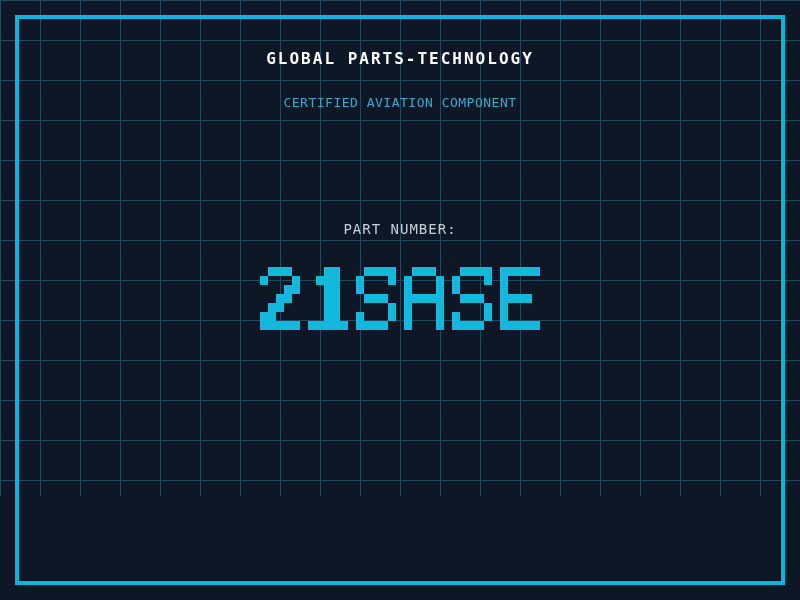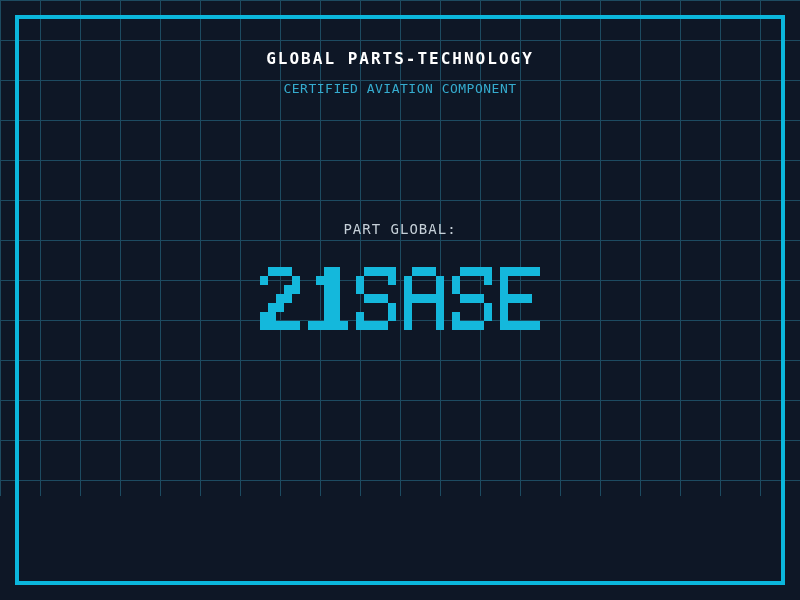--- a/index.html
+++ b/index.html
@@ -39,21 +39,21 @@
     white-space:pre;
   }
   .company{
     top:49px;
     font-size:16px;
     font-weight:bold;
     letter-spacing:2px;
     color:var(--company_text);
   }
   .subtitle{
-    top:81px;
+    top:95px;
     font-size:13px;
     letter-spacing:0.5px;
     color:var(--subtitle_text);
   }
   .part-label{
     top:221px;
     font-size:14px;
     letter-spacing:1px;
     color:var(--label_text);
   }
@@ -81,21 +81,21 @@
 </head>
 <body>
 
 <div class="screen">
   <div class="frame"></div>
 
   <div class="txt company">GLOBAL PARTS-TECHNOLOGY</div>
 
   <div class="txt subtitle">CERTIFIED AVIATION COMPONENT</div>
 
-  <div class="txt part-label">PART GLOBAL:</div>
+  <div class="txt part-label">PART NUMBER:</div>
 
   <div class="part-number" aria-label="21SASE">
       <div class="glyph">
         <div class="px"></div>
         <div class="px on"></div>
         <div class="px on"></div>
         <div class="px on"></div>
         <div class="px"></div>
         <div class="px on"></div>
         <div class="px"></div>

